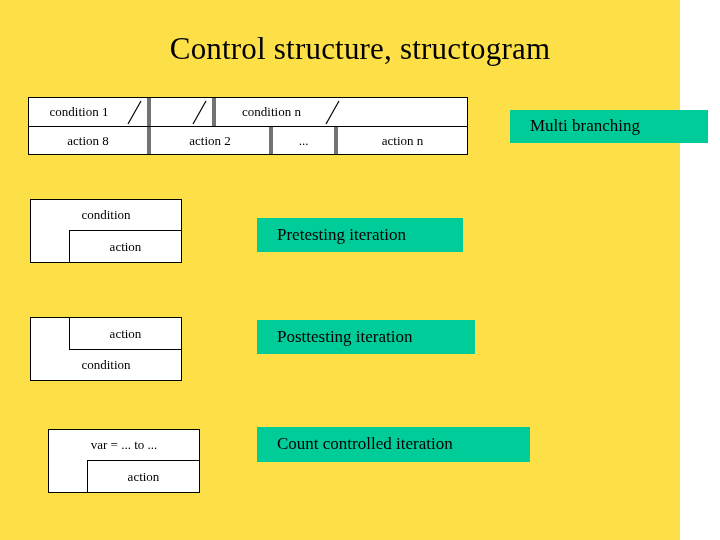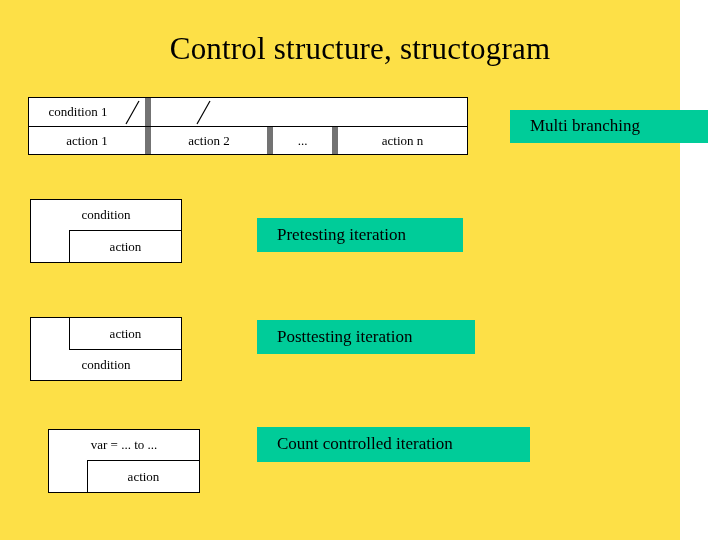--- a/index.html
+++ b/index.html
@@ -55,21 +55,21 @@
   .branch-row.cond-row {
     height: 29px;
     border-bottom: 1px solid #000000;
   }
   .branch-row.act-row {
     height: 27px;
   }
   .branch-cell {
     position: relative;
     box-sizing: border-box;
-    border-right: 6px solid #737373;
+    border-right: 4px solid #737373;
     display: flex;
     align-items: center;
     justify-content: center;
     font-size: 13px;
     color: #000000;
     overflow: hidden;
     white-space: nowrap;
   }
   .branch-cell:last-child {
     border-right: none;
@@ -193,25 +193,33 @@
 
       <div class="branch-cell c-w3">
         <span class="cond-label"></span>
         <span class="slash">
           <svg width="16" height="25" viewBox="0 0 16 25">
               <line x1="1" y1="24" x2="14" y2="1" stroke="#000000" stroke-width="1.2"></line>
             </svg>
         </span>
       </div>
 
+      <div class="branch-cell c-w4">
+        <span class="cond-label">condition n</span>
+        <span class="slash">
+          <svg width="16" height="25" viewBox="0 0 16 25">
+              <line x1="1" y1="24" x2="14" y2="1" stroke="#000000" stroke-width="1.2"></line>
+            </svg>
+        </span>
+      </div>
 
     </div>
 
     <div class="branch-row act-row">
-      <div class="branch-cell c-w1">action 1</div>
+      <div class="branch-cell c-w1">action 8</div>
       <div class="branch-cell c-w2">action 2</div>
       <div class="branch-cell c-w3">...</div>
       <div class="branch-cell c-w4">action n</div>
     </div>
 
   </div>
 
   <div class="hl hl-multi">Multi branching</div>
 
   <div class="loop-box loop-pre">

